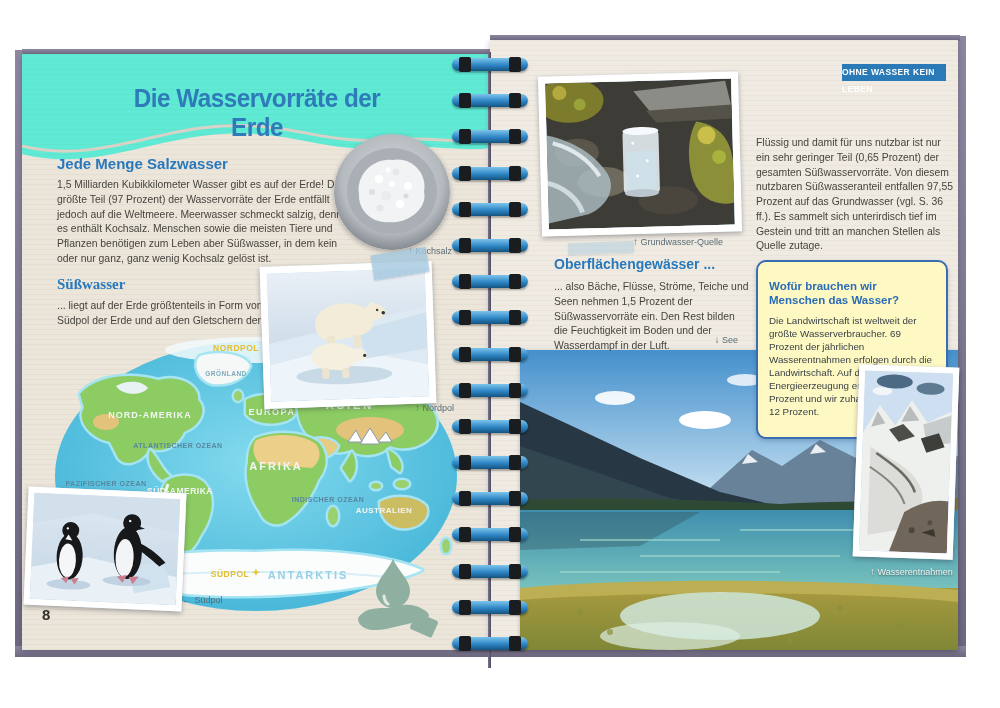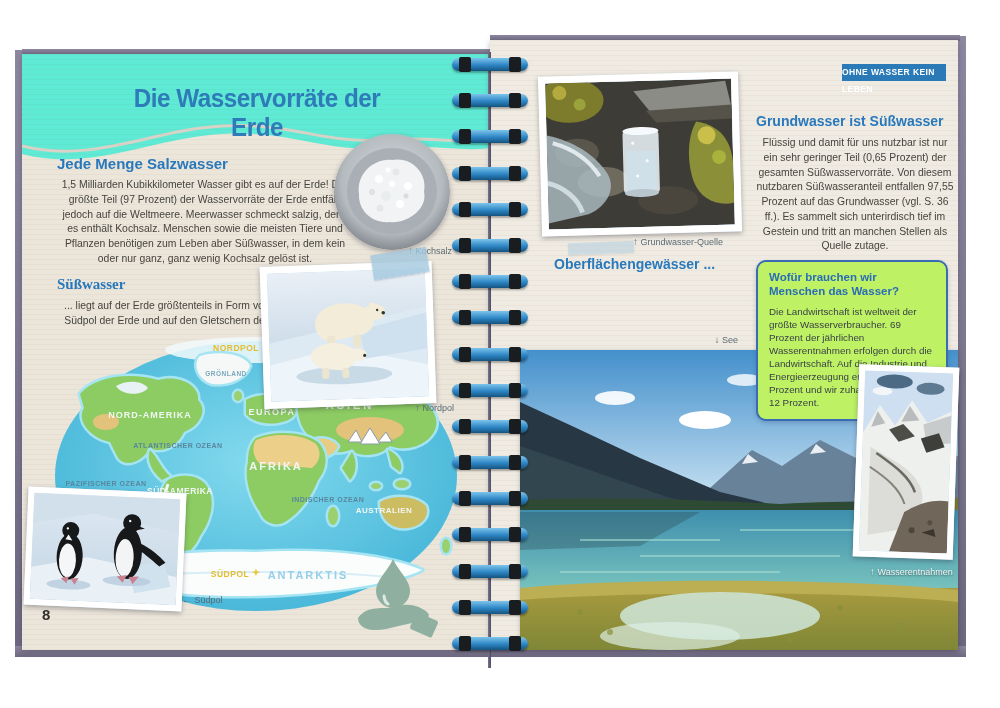--- a/index.html
+++ b/index.html
@@ -9,31 +9,31 @@
   .page{position:absolute;background:#5eead4;box-shadow:0 2px 6px rgba(60,55,80,.35);}
   .texture{position:absolute;inset:0;z-index:0;
      background:repeating-linear-gradient(180deg,rgba(135,120,95,.06) 0 1px,transparent 1px 5px);}
   .abs{position:absolute;}
   h1,h2,p{margin:0;padding:0;}
   .title{font-size:25px;font-weight:bold;color:#2f7ab8;letter-spacing:-.5px;
          transform:scaleX(.97);text-align:center;z-index:2;}
   .h-blue{color:#2878bc;font-weight:bold;z-index:2;}
   .h1sec{font-size:15px;}
   .h2sec{font-size:14px;}
-  .body-text{font-size:10.4px;line-height:1.42;color:#45443e;z-index:2;text-align:center;}
+  .body-text{font-size:10.4px;line-height:1.42;color:#45443e;z-index:2;}
   .caption{font-size:9px;color:#5a6b74;z-index:4;white-space:nowrap;}
   .caption .arr{font-size:10px;}
   .photo{border-style:solid;border-color:#fff;box-shadow:0 2px 5px rgba(50,50,60,.4);z-index:3;
          background:#cfe0ec;overflow:hidden;}
   .photo svg{display:block;}
   .tape{position:absolute;background:rgba(160,198,222,.78);box-shadow:0 1px 2px rgba(0,0,0,.15);z-index:5;}
   .badge{position:absolute;background:#2a7ab8;color:#fff;font-weight:bold;font-size:8.5px;
          letter-spacing:.4px;text-align:left;line-height:17px;z-index:2;}
-  .infobox{position:absolute;background:#bef264;border:2.5px solid #3a6cb4;border-radius:10px;
-           padding:9px 11px;z-index:4;box-shadow:0 2px 4px rgba(40,60,100,.25);}
+  .infobox{position:absolute;background:#fef9c3;border:2.5px solid #3a6cb4;border-radius:10px;
+           padding:18px 11px;z-index:4;box-shadow:0 2px 4px rgba(40,60,100,.25);}
   .infobox h2{font-size:11.5px;line-height:1.2;color:#2b6cb8;margin-bottom:6px;}
   .infobox p{font-size:9.8px;line-height:1.34;color:#3a4148;}
   .pagenum{font-size:15px;font-weight:bold;color:#2f2f2b;z-index:4;}
   #spiral{position:absolute;left:452px;top:58px;width:76px;height:592px;z-index:9;
           display:flex;flex-direction:column;justify-content:space-between;}
   #spiral::before{content:"";position:absolute;left:36px;top:-6px;width:3px;height:104%;
           background:linear-gradient(90deg,#7a7590,#4e4a5e);}
   .loop{position:relative;height:13px;border-radius:7px;
         background:linear-gradient(180deg,#7cc4ec,#2d85c4 55%,#14537f);
         box-shadow:0 2px 2px rgba(0,0,0,.3);}
@@ -262,25 +262,25 @@
         <circle cx="86" cy="62" r="1.5" fill="#fff"></circle>
           <circle cx="100" cy="80" r="1.5" fill="#fff"></circle>
         <circle cx="90" cy="95" r="1.5" fill="#fff"></circle>
       </svg>
     </div>
     <div class="abs caption" style="left:120px;top:196px;width:136px;text-align:center;">
       <span class="arr">↑</span>
       <span>Grundwasser-Quelle</span>
     </div>
 
-    <h2 class="abs h-blue h2sec" style="left:266px;top:73px;width:200px;">Grundwasser ist Süßwasser</h2>
     <p class="abs body-text" style="left:266px;top:96px;width:198px;">Flüssig und damit für uns nutzbar ist nur ein sehr geringer Teil (0,65 Prozent) der gesamten Süßwasservorräte. Von diesem nutzbaren Süßwasseranteil entfallen 97,55 Prozent auf das Grundwasser (vgl. S. 36 ff.). Es sammelt sich unterirdisch tief im Gestein und tritt an manchen Stellen als Quelle zutage.</p>
 
     <div class="tape" style="left:78px;top:202px;width:66px;height:12px;transform:rotate(-2deg);opacity:.55;"></div>
     <h2 class="abs h-blue h2sec" style="left:64px;top:216px;">Oberflächengewässer ...</h2>
+    <p class="abs body-text" style="left:64px;top:240px;width:196px;">... also Bäche, Flüsse, Ströme, Teiche und Seen nehmen 1,5 Prozent der Süßwasservorräte ein. Den Rest bilden die Feuchtigkeit im Boden und der Wasserdampf in der Luft.</p>
     <div class="abs caption" style="left:200px;top:294px;width:48px;text-align:right;">
       <span class="arr">↓</span>
       <span>See</span>
     </div>
 
     <div class="abs" style="left:30px;top:310px;width:438px;height:300px;z-index:1;overflow:hidden;box-shadow:0 1px 4px rgba(50,50,60,.3);">
       <svg width="438" height="300" viewBox="0 0 438 300">
         <defs>
           <linearGradient id="sky" x1="0" y1="0" x2="0" y2="1">
             <stop offset="0%" stop-color="#4490cc"></stop>

